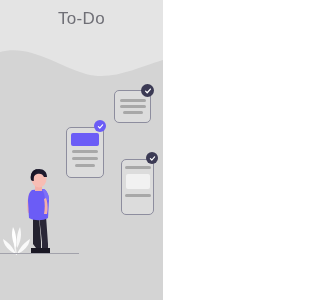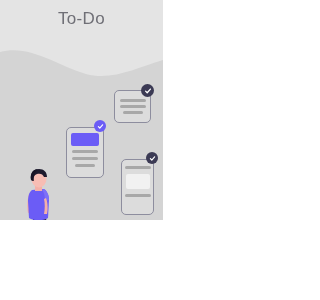--- a/index.html
+++ b/index.html
@@ -3,21 +3,21 @@
 <meta charset="utf-8">
 <style>
   html, body {
     margin: 0;
     padding: 0;
     background: #ffffff;
   }
   #app {
     position: relative;
     width: 163px;
-    height: 220px;
+    height: 300px;
     overflow: hidden;
     background: #e4e4e4;
     font-family: "Liberation Sans", sans-serif;
   }
 
   
   .bg-base {
     position: absolute;
     inset: 0;
     background: #e4e4e4;

